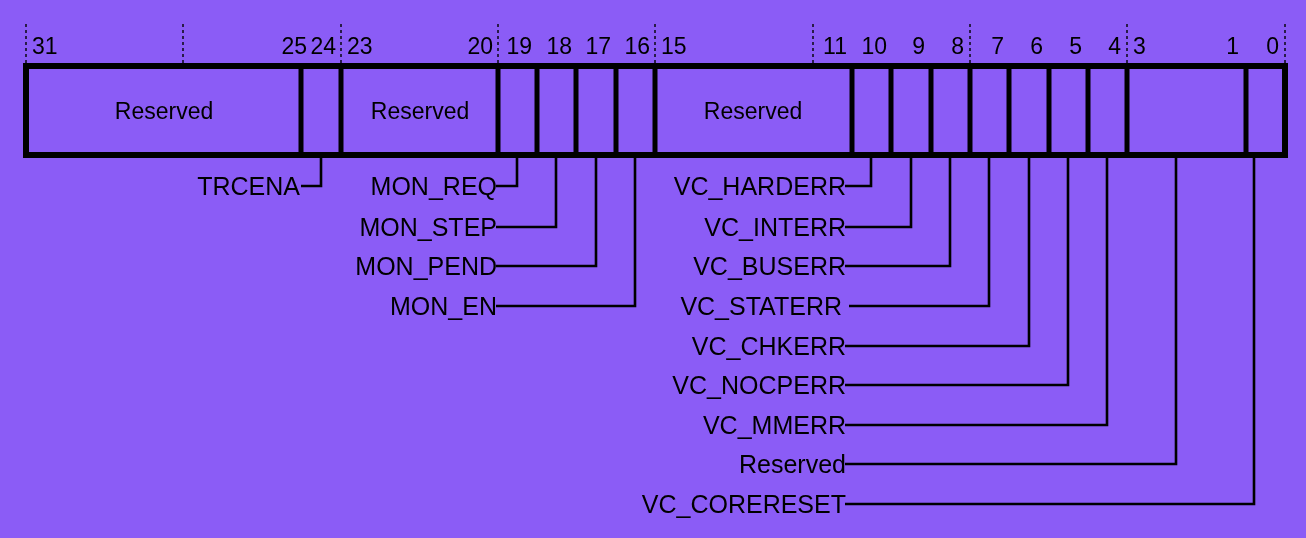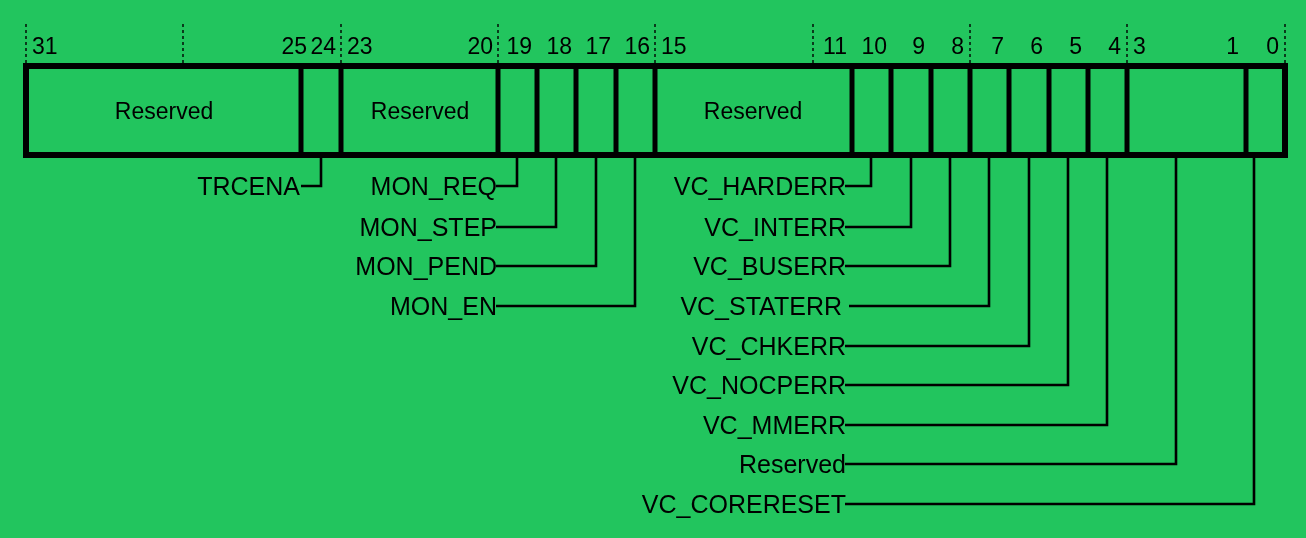--- a/index.html
+++ b/index.html
@@ -9,21 +9,21 @@
     background: #ffffff;
   }
   body {
     font-family: "Liberation Sans", sans-serif;
     color: #000000;
   }
   #canvas {
     position: relative;
     width: 1306px;
     height: 538px;
-    background: #22c55e;
+    background: #8b5cf6;
     overflow: hidden;
   }
   #diagram-svg {
     position: absolute;
     left: 0;
     top: 0;
     width: 1306px;
     height: 538px;
     display: block;
   }

